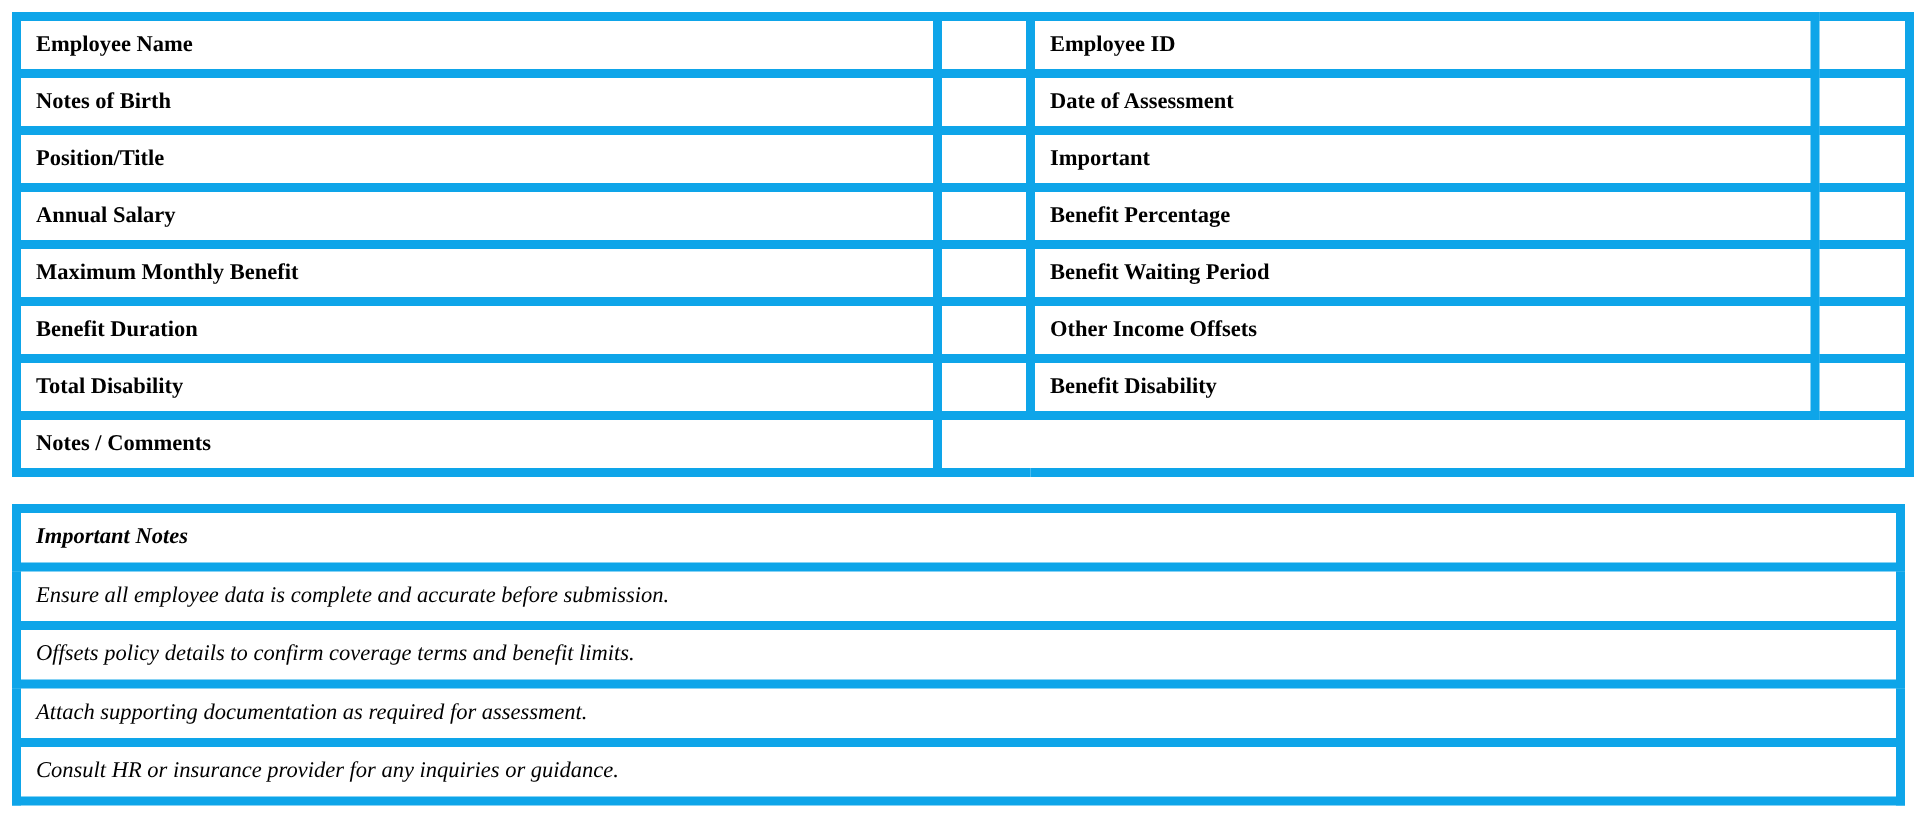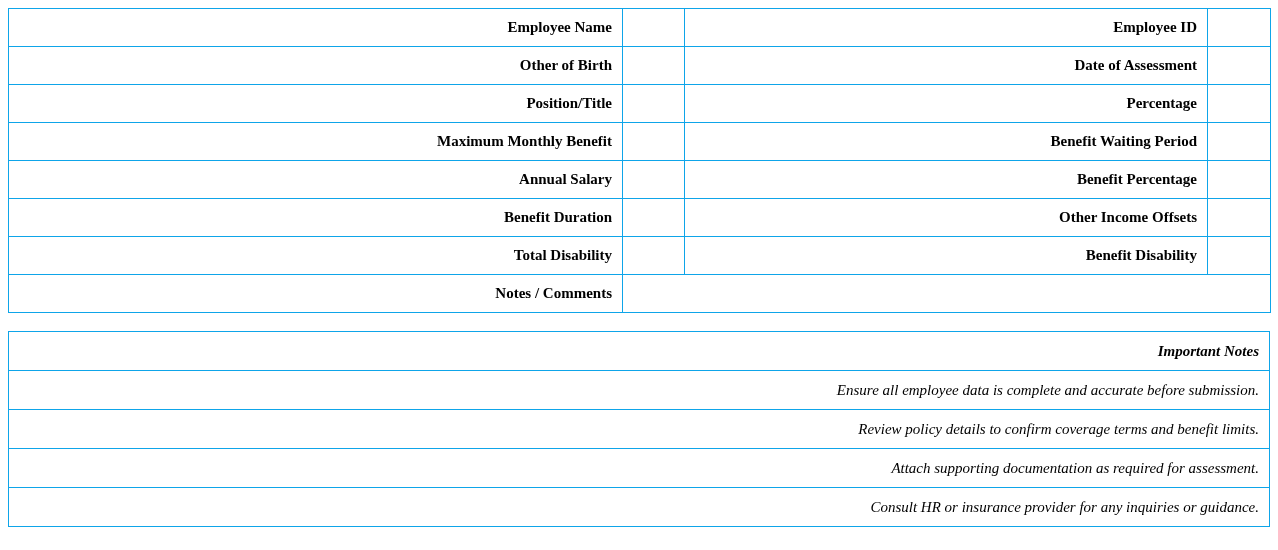--- a/index.html
+++ b/index.html
@@ -4,25 +4,25 @@
 <style>
   html, body { margin: 0; padding: 0; background: #ffffff; }
   body {
     width: 1278px; height: 550px; overflow: hidden;
     font-family: "Liberation Serif", "DejaVu Serif", serif;
     font-size: 15px; color: #000;
   }
   .wrap { position: absolute; left: 8px; top: 8px; width: 1262px; }
   table { border-collapse: collapse; width: 1262px; table-layout: fixed; }
   td {
-    border: 1px solid #0ea5e9;
+    border: 6px solid #0ea5e9;
     height: 38px; padding: 0 10px;
     vertical-align: middle;
     box-sizing: border-box;
-    white-space: nowrap; overflow: hidden; text-align: right;
+    white-space: nowrap; overflow: hidden;
   }
   td.label { font-weight: bold; }
   td.value { padding: 0; }
   .notes-table { margin-top: 18px; }
   .notes-table td { height: 39px; font-style: italic; }
 </style>
 </head>
 <body>
 
 <div class="wrap">
@@ -34,41 +34,41 @@
         <col style="width:63px">
     </colgroup>
     <tbody>
       <tr>
         <td class="label">Employee Name</td>
         <td class="value"></td>
         <td class="label">Employee ID</td>
         <td class="value"></td>
       </tr>
       <tr>
-        <td class="label">Other of Birth</td>
+        <td class="label">Notes of Birth</td>
         <td class="value"></td>
         <td class="label">Date of Assessment</td>
         <td class="value"></td>
       </tr>
       <tr>
         <td class="label">Position/Title</td>
         <td class="value"></td>
-        <td class="label">Percentage</td>
+        <td class="label">Important</td>
+        <td class="value"></td>
+      </tr>
+      <tr>
+        <td class="label">Annual Salary</td>
+        <td class="value"></td>
+        <td class="label">Benefit Percentage</td>
         <td class="value"></td>
       </tr>
       <tr>
         <td class="label">Maximum Monthly Benefit</td>
         <td class="value"></td>
         <td class="label">Benefit Waiting Period</td>
-        <td class="value"></td>
-      </tr>
-      <tr>
-        <td class="label">Annual Salary</td>
-        <td class="value"></td>
-        <td class="label">Benefit Percentage</td>
         <td class="value"></td>
       </tr>
       <tr>
         <td class="label">Benefit Duration</td>
         <td class="value"></td>
         <td class="label">Other Income Offsets</td>
         <td class="value"></td>
       </tr>
       <tr>
         <td class="label">Total Disability</td>
@@ -85,21 +85,21 @@
 
   <table class="notes-table">
     <tbody>
       <tr>
         <td class="label">Important Notes</td>
       </tr>
       <tr>
         <td>Ensure all employee data is complete and accurate before submission.</td>
       </tr>
       <tr>
-        <td>Review policy details to confirm coverage terms and benefit limits.</td>
+        <td>Offsets policy details to confirm coverage terms and benefit limits.</td>
       </tr>
       <tr>
         <td>Attach supporting documentation as required for assessment.</td>
       </tr>
       <tr>
         <td>Consult HR or insurance provider for any inquiries or guidance.</td>
       </tr>
     </tbody>
   </table>
 </div>

